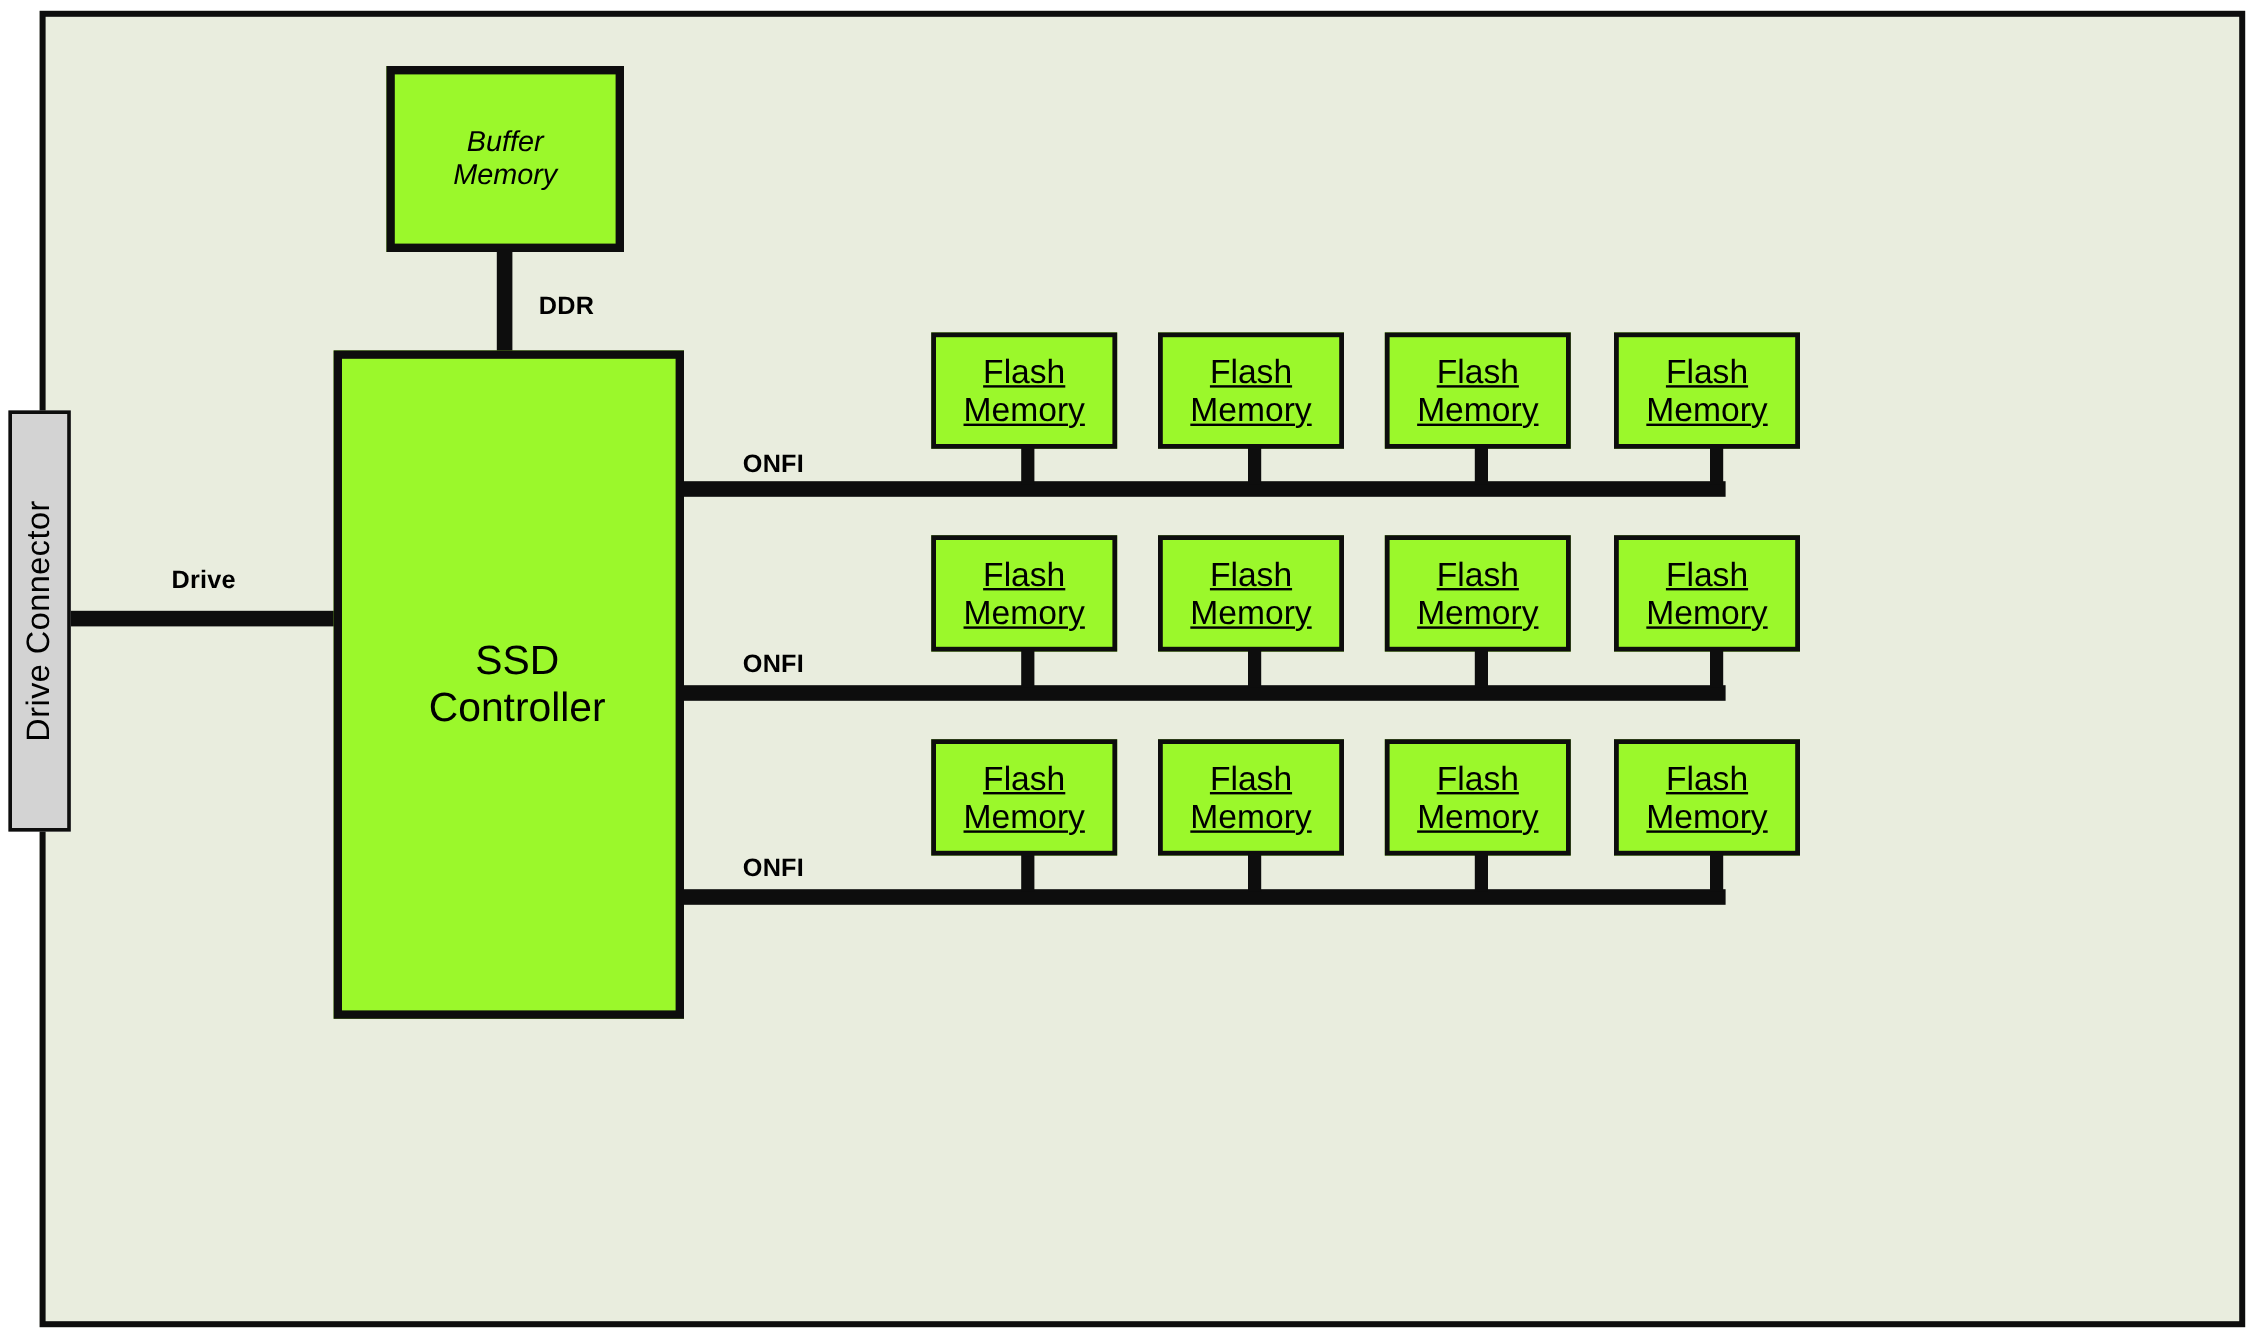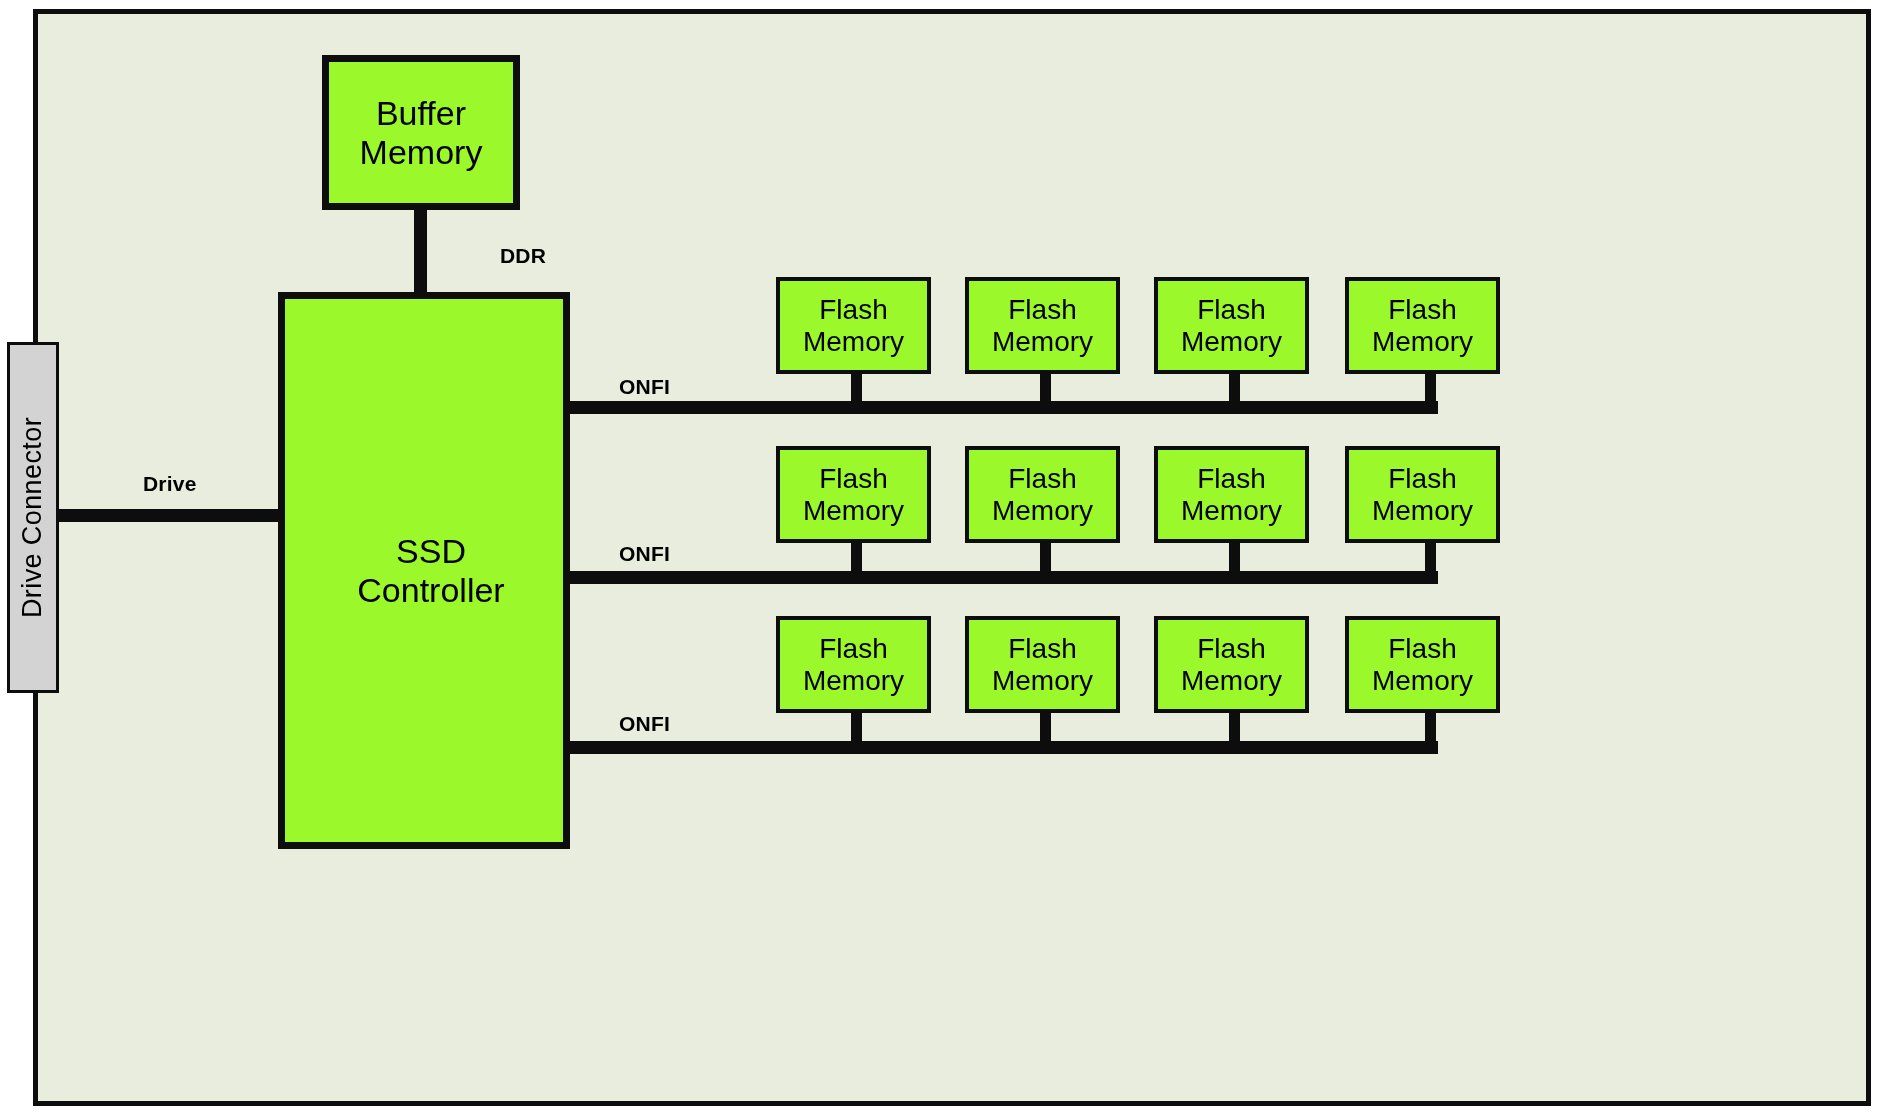--- a/index.html
+++ b/index.html
@@ -38,20 +38,21 @@
     display: flex;
     flex-direction: column;
     align-items: center;
     justify-content: center;
     text-align: center;
     color: #000000;
     line-height: 1.12;
   }
   .block-thin {
     border-width: 4px;
+    text-decoration: underline;
   }
   .block .line {
     display: block;
     white-space: nowrap;
   }
   
   #drive-connector {
     position: absolute;
     left: 7px;
     top: 342px;
@@ -71,21 +72,22 @@
     font-size: 27px;
     color: #000000;
     letter-spacing: 0.4px;
   }
   
   #buffer-memory {
     left: 322px;
     top: 55px;
     width: 198px;
     height: 155px;
-    font-size: 34px;
+    font-size: 24px;
+    font-style: italic;
   }
   
   #ssd-controller {
     left: 278px;
     top: 292px;
     width: 292px;
     height: 557px;
     font-size: 34px;
     padding-left: 14px;
   }
@@ -126,21 +128,21 @@
 
   <div class="wire wire-h" style="left:59px; top:509px; width:222px;"></div>
   <div class="wire-label" style="left:143px; top:472px;">Drive</div>
 
   <div class="block" id="buffer-memory">
     <span class="line">Buffer</span>
     <span class="line">Memory</span>
   </div>
 
   <div class="wire wire-v" style="left:414px; top:208px; height:90px;"></div>
-  <div class="wire-label" style="left:500px; top:244px;">DDR</div>
+  <div class="wire-label" style="left:449px; top:244px;">DDR</div>
 
   <div class="block" id="ssd-controller">
     <span class="line">SSD</span>
     <span class="line">Controller</span>
   </div>
 
   <div class="block block-thin flash" style="left:776px; top:277px;">
     <span class="line">Flash</span>
     <span class="line">Memory</span>
   </div>

